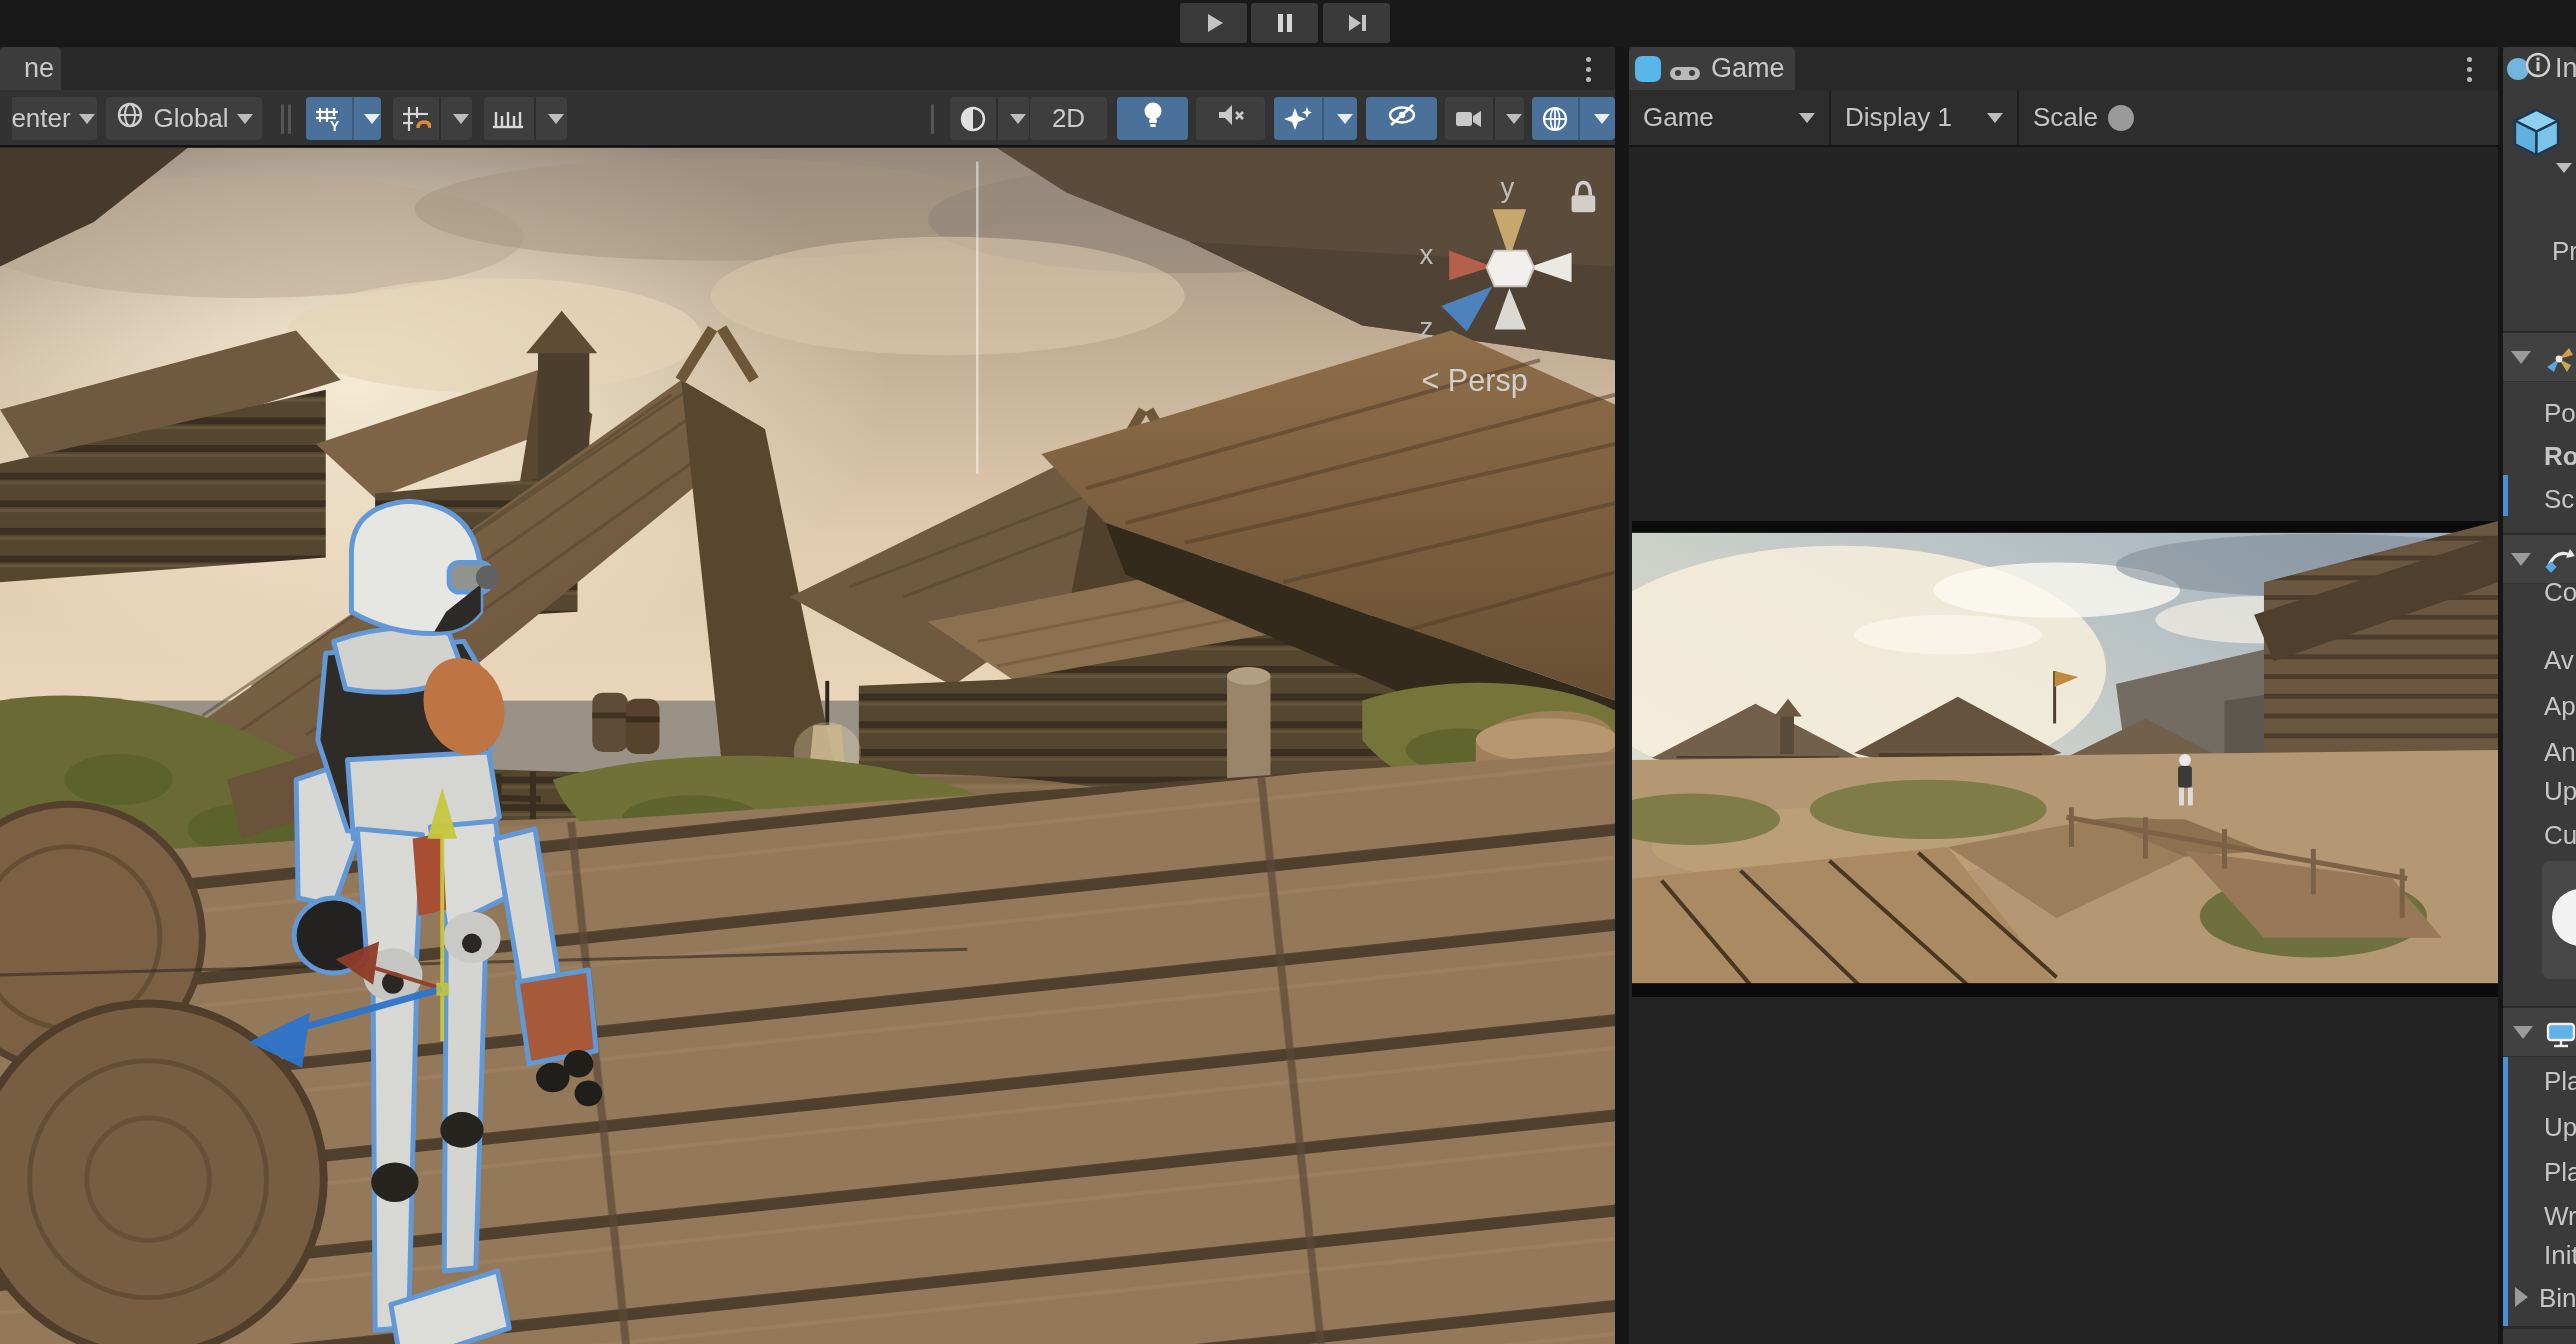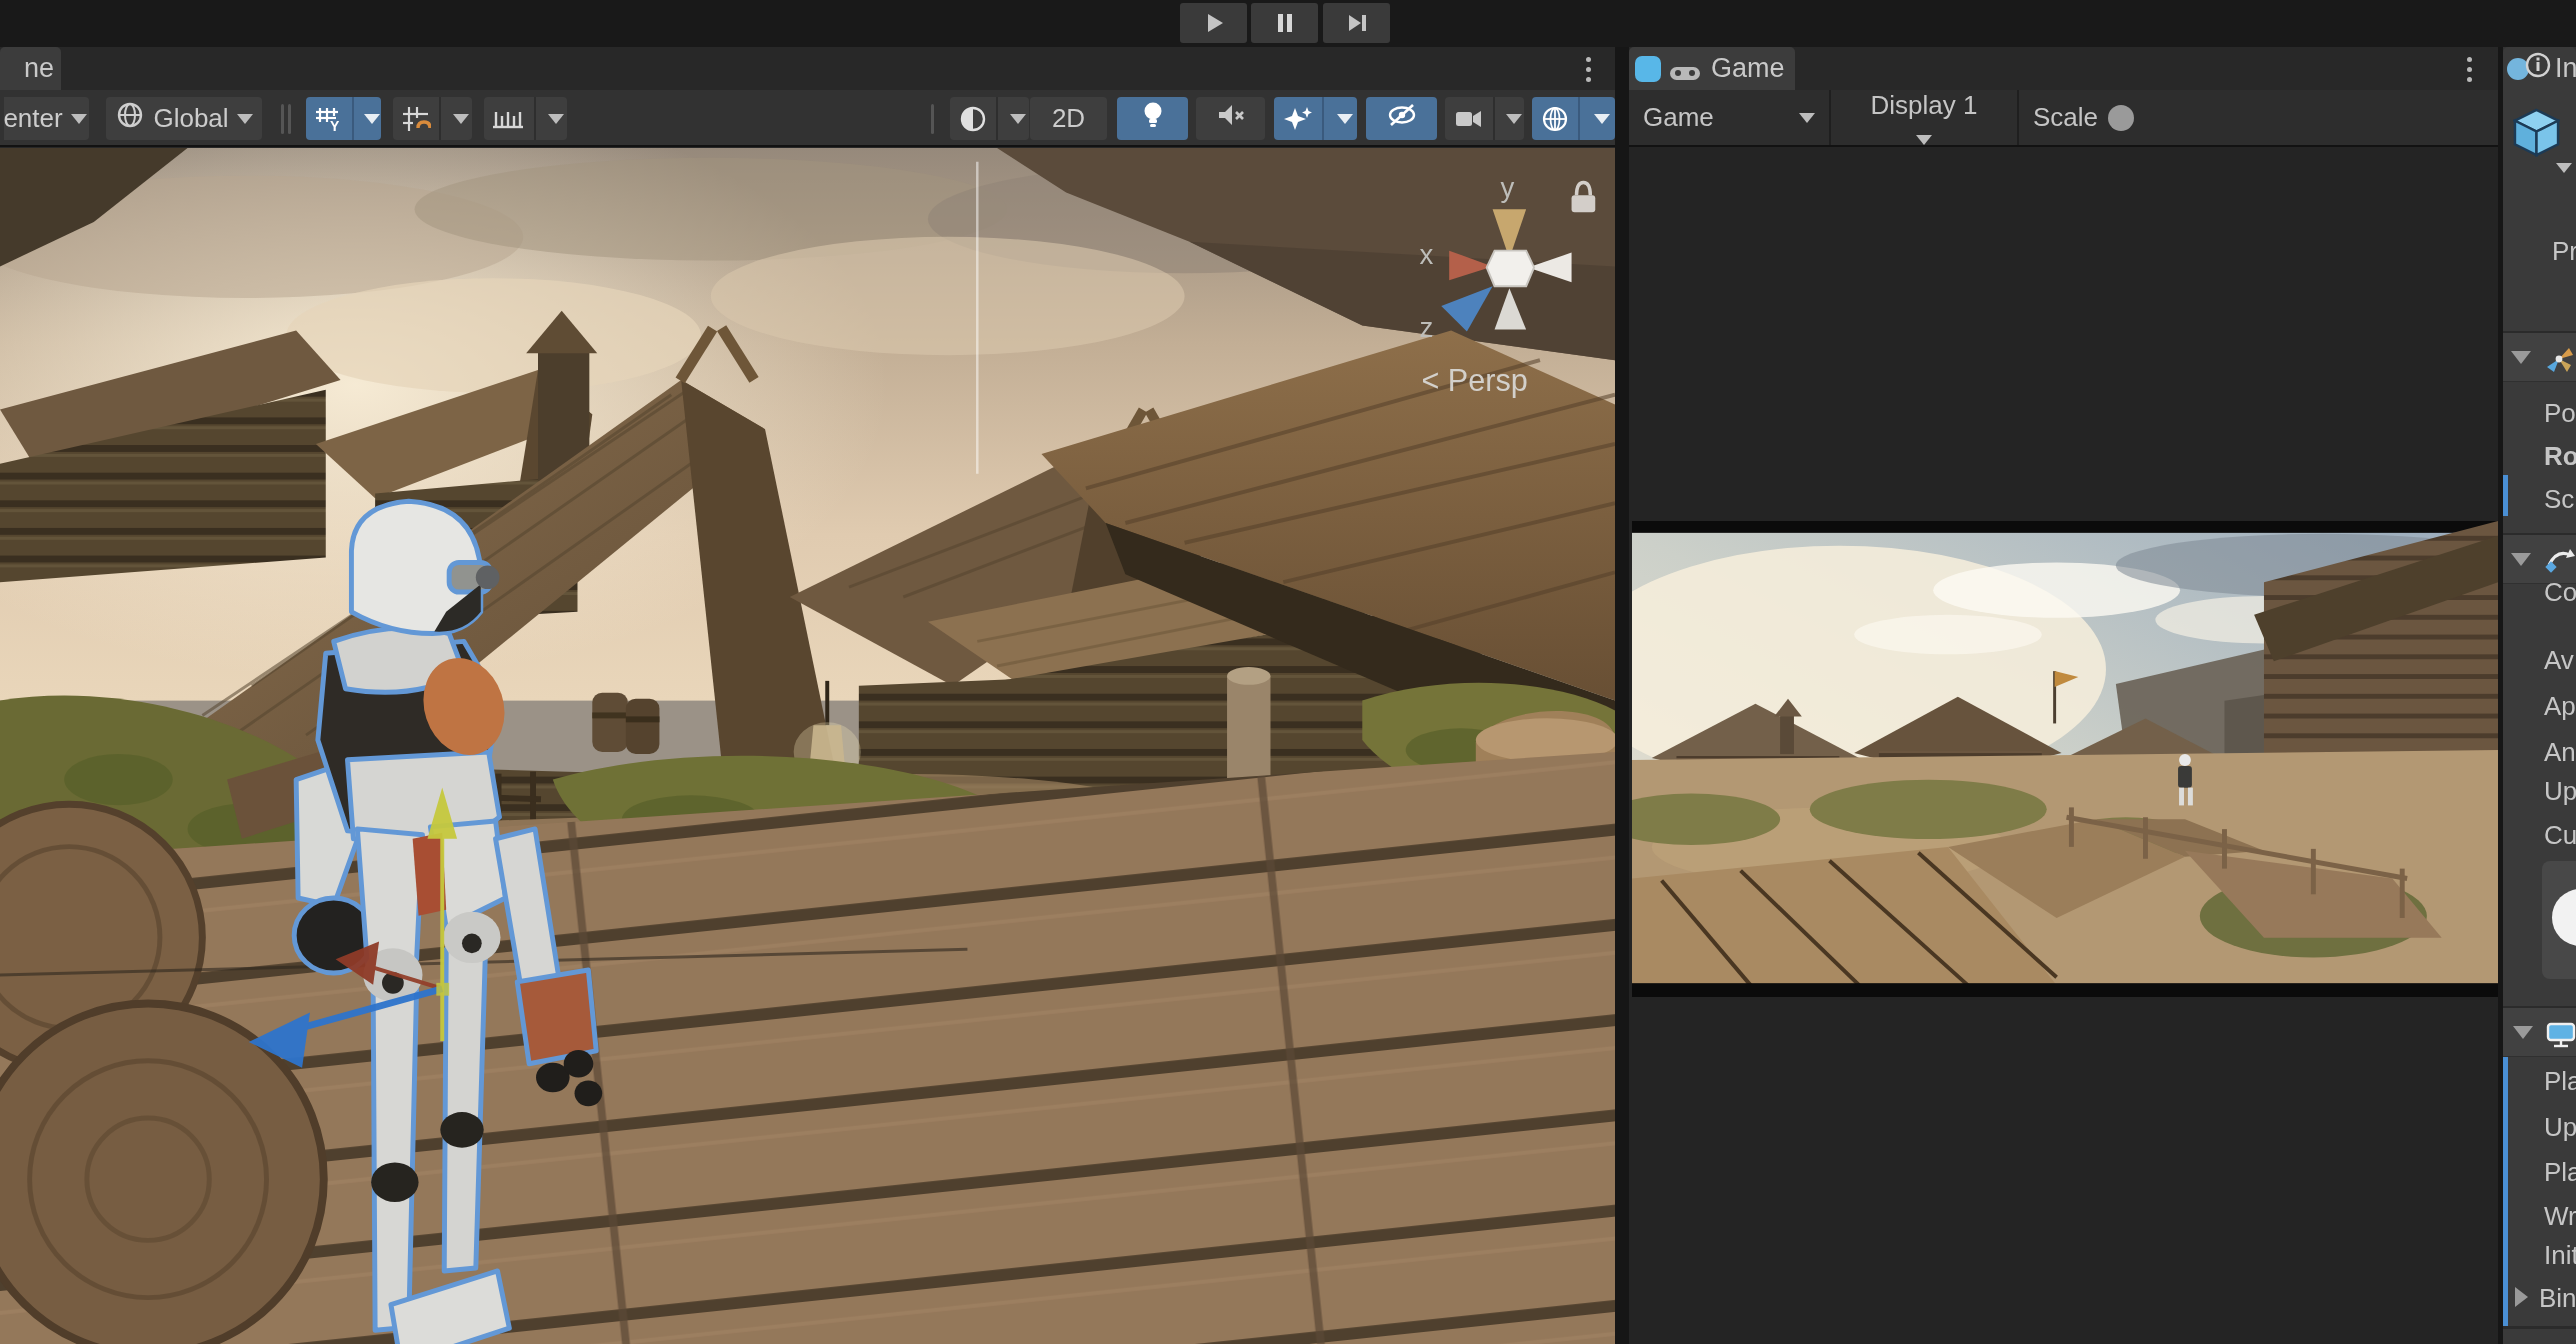--- a/index.html
+++ b/index.html
@@ -92,21 +92,21 @@
       </div>
       <div class="kebab" style="left:1575px; top:4px;">
           <i></i>
           <i></i>
           <i></i>
         </div>
     </div>
 
     <div id="scene-toolbar" class="toolbar">
 
-      <div class="tbtn" style="left:4px; width:85px; border-radius:0 4px 4px 0;padding-left:7px;">
+      <div class="tbtn" style="left:12px; width:85px; border-radius:0 4px 4px 0;padding-left:7px;">
         <span>enter</span>
         <span class="caret"></span>
       </div>
 
       <div class="tbtn" style="left:106px; width:156px;">
         <span><svg width="30" height="30" viewBox="0 0 30 30">
               <circle cx="15" cy="15" r="11" fill="none" stroke="#cfcfcf" stroke-width="2.4"></circle>
               <ellipse cx="15" cy="15" rx="5" ry="11" fill="none" stroke="#cfcfcf" stroke-width="2"></ellipse>
               <line x1="4" y1="15" x2="26" y2="15" stroke="#cfcfcf" stroke-width="2"></line>
             </svg></span>
@@ -482,21 +482,21 @@
           <i></i>
           <i></i>
         </div>
     </div>
 
     <div id="game-toolbar">
       <div class="seg" style="width:202px;">
         <span>Game</span>
         <span class="caret"></span>
       </div>
-      <div class="seg" style="width:188px;flex-direction:column;">
+      <div class="seg" style="width:188px;">
         <span>Display 1</span>
         <span class="caret"></span>
       </div>
       <div class="seg" style="flex:1; border-right:none; gap:10px; justify-content:flex-start;">
         <span>Scale</span>
         <span style="width:26px;height:26px;border-radius:50%;background:#9a9a9a;display:inline-block;"></span>
       </div>
     </div>
 
     <div id="game-content">

